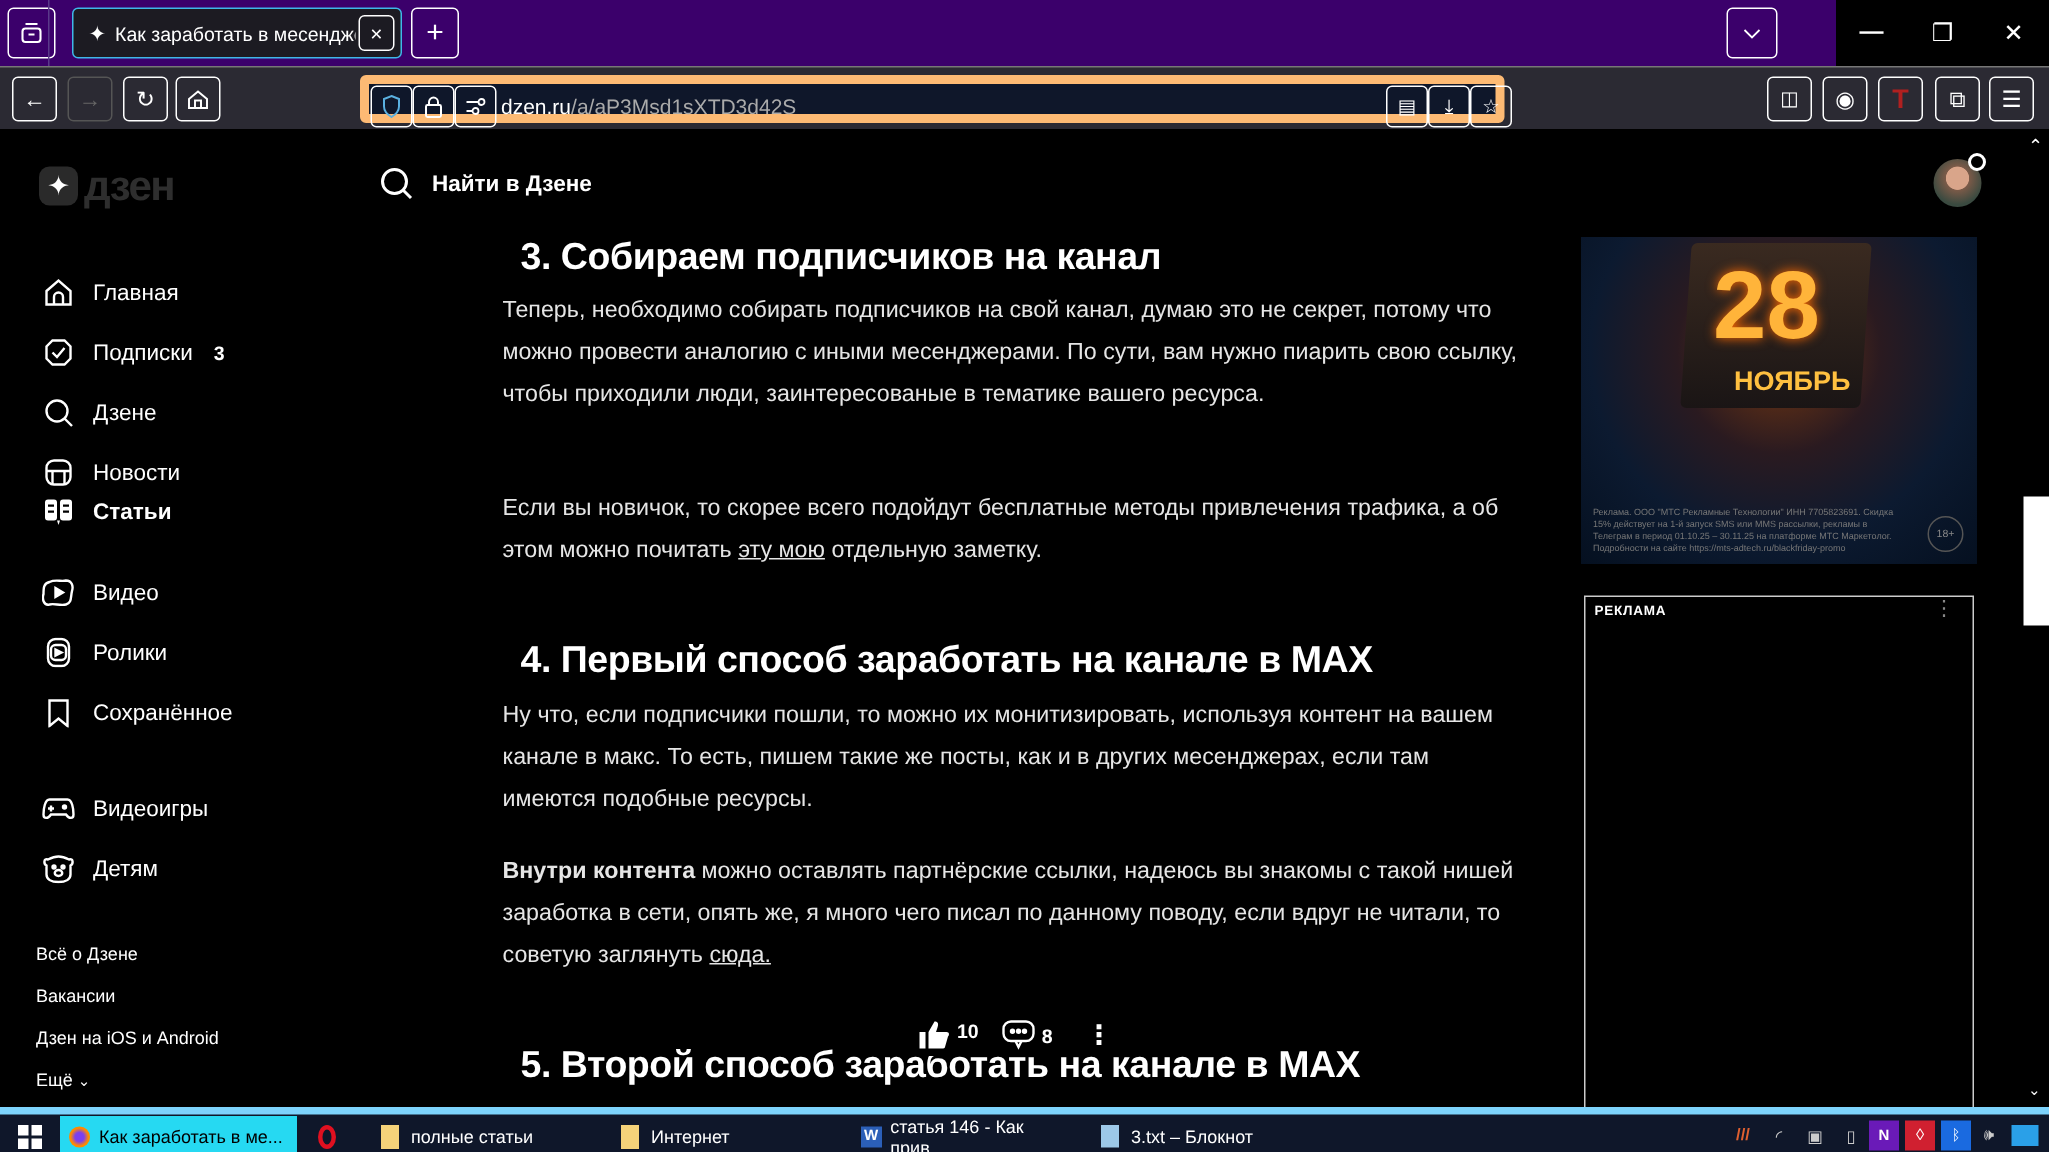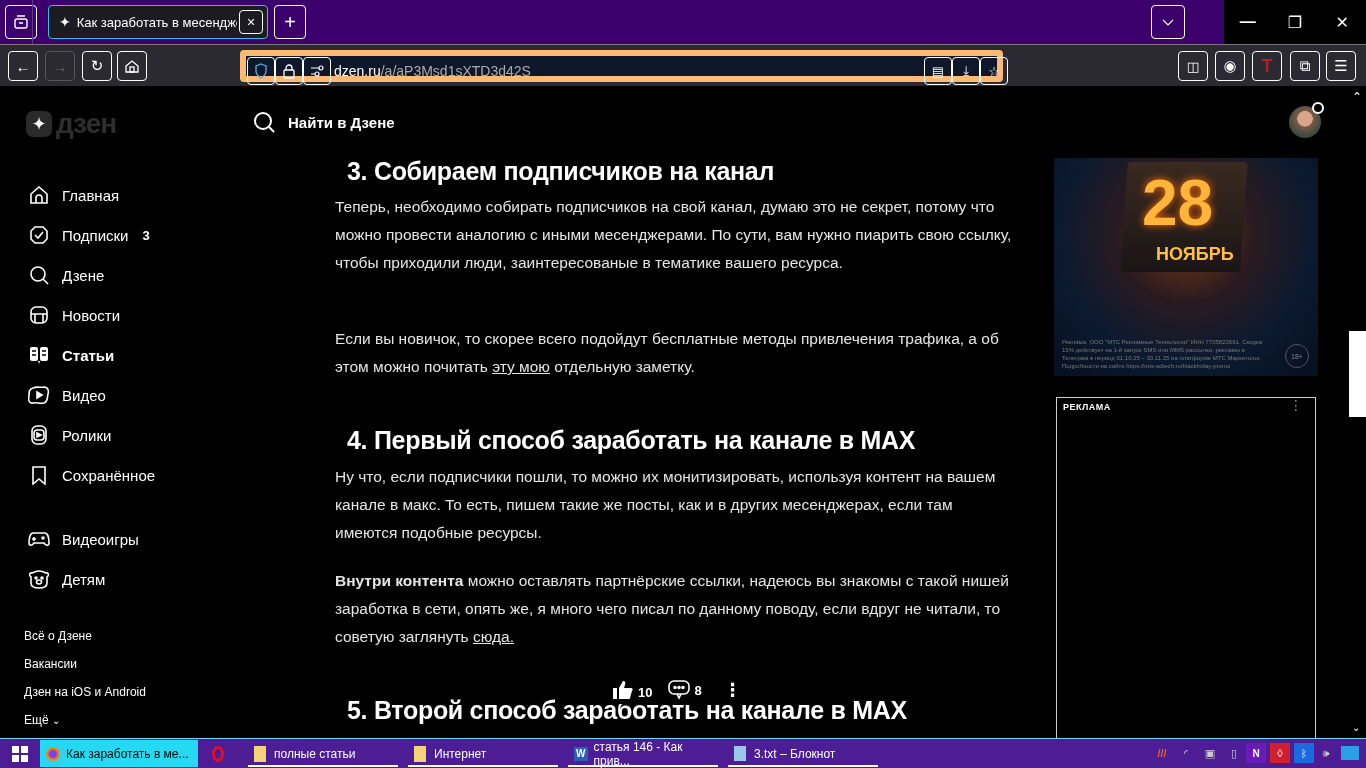--- a/index.html
+++ b/index.html
@@ -51,21 +51,21 @@
 #ad2 .brand{position:absolute;left:16px;top:20px;font-size:29px;font-weight:bold;color:#fff}
 #ad2 .purple{position:absolute;left:0;top:52px;width:260px;height:300px;background:#6030ab}
 #ad2 .reg{position:absolute;left:74px;top:30px;font-size:18px;color:#d8c8f0;white-space:nowrap}
 #ad2 .animal{position:absolute;left:60px;top:210px;width:130px;height:100px;background:radial-gradient(ellipse at 60% 50%,#6b4a36 0%,#4a3628 60%,transparent 62%)}
 #avatar{position:absolute;left:1289px;top:20px;width:32px;height:32px;border-radius:50%;background:radial-gradient(circle at 50% 40%,#d9a58a 0 30%,#7a5a48 32%,#3a4a40 70%)}
 #avatar-ring{position:absolute;left:1312px;top:16px;width:12px;height:12px;border-radius:50%;border:2px solid #fff;background:#000}
 #scrollthumb{position:absolute;left:1349px;top:245px;width:17px;height:86px;background:#fff}
 #scrollup{position:absolute;left:1352px;top:4px;font-size:12px;color:#fff}
 #scrolldn{position:absolute;left:1352px;top:636px;font-size:10px;color:#fff}
 
-#taskbar{position:absolute;left:0;top:738px;width:1366px;height:30px;background:#4c1d95;border-top:1px solid #7dd3fc}
+#taskbar{position:absolute;left:0;top:738px;width:1366px;height:30px;background:#0f172a;border-top:5px solid #7dd3fc}
 .tb{position:absolute;top:1px;height:27px;display:flex;align-items:center;font-size:12px;color:#fff;padding-left:6px}
 .tb.act{background:#26d9f2;color:#000}
 .tb .ul{position:absolute;left:0;bottom:0;height:2px;background:#fff}
 .tray{position:absolute;top:4px;width:20px;height:20px;display:flex;align-items:center;justify-content:center;font-size:11px}
 </style>
 </head>
 <body>
 
 <div id="tabbar">
   <div class="tbtn" style="left:5px;top:5px;width:32px;height:34px">
@@ -199,21 +199,21 @@
   </div>
   <div class="side" style="top:218px">
     <span class="ic">
         <svg width="20" height="20" viewBox="0 0 20 20" fill="none" stroke="#fff" stroke-width="1.6">
           <rect x="2" y="2" width="16" height="16" rx="5"></rect>
           <path d="M6 18V9h8v9M2 9h16"></path>
         </svg>
       </span>
     <span>Новости</span>
   </div>
-  <div class="side active" style="top:258px">
+  <div class="side active" style="top:244px">
     <span class="ic">
         <svg width="20" height="20" viewBox="0 0 20 20">
           <rect x="1" y="2" width="8" height="14" rx="2" fill="#fff"></rect>
           <rect x="11" y="2" width="8" height="14" rx="2" fill="#fff"></rect>
           <path d="M3 6h4M3 10h4M13 6h4M13 10h4" stroke="#000" stroke-width="1.5"></path>
           <path d="M9 16l1 3 1-3" fill="#fff"></path>
         </svg>
       </span>
     <span>Статьи</span>
   </div>
@@ -274,21 +274,21 @@
     <h2 style="top:70px">3. Собираем подписчиков на канал</h2>
     <p class="t" style="top:107px">Теперь, необходимо собирать подписчиков на свой канал, думаю это не секрет, потому что можно провести аналогию с иными месенджерами. По сути, вам нужно пиарить свою ссылку, чтобы приходили люди, заинтересованые в тематике вашего ресурса.</p>
     <p class="t" style="top:239px"><span>Если вы новичок, то скорее всего подойдут бесплатные методы привлечения трафика, а об этом можно почитать </span><u>эту мою</u><span> отдельную заметку.</span></p>
     <h2 style="top:339px">4. Первый способ заработать на канале в MAX</h2>
     <p class="t" style="top:377px">Ну что, если подписчики пошли, то можно их монитизировать, используя контент на вашем канале в макс. То есть, пишем такие же посты, как и в других месенджерах, если там имеются подобные ресурсы.</p>
     <p class="t" style="top:481px"><b>Внутри контента</b><span> можно оставлять партнёрские ссылки, надеюсь вы знакомы с такой нишей заработка в сети, опять же, я много чего писал по данному поводу, если вдруг не читали, то советую заглянуть </span><u>сюда.</u></p>
     <h2 style="top:609px">5. Второй способ заработать на канале в MAX</h2>
   </div>
 
   <div id="actions">
-    <span style="display:flex;align-items:flex-end">
+    <span style="display:flex;align-items:flex-start">
       <svg width="22" height="20" viewBox="0 0 22 20" fill="#fff">
           <rect x="1" y="8" width="4" height="11"></rect>
           <path d="M7 8l4-7c2 0 3 1 2 4l-1 3h7c2 0 2 2 1 3l-2 7c0 1-1 1-2 1H7z"></path>
         </svg>
       <span style="margin-left:4px">10</span>
     </span>
     <span style="display:flex;align-items:center;margin-left:16px">
       <svg width="22" height="20" viewBox="0 0 22 20" fill="none" stroke="#fff" stroke-width="1.6">
           <rect x="1" y="1" width="20" height="13" rx="5"></rect>
           <path d="M9 14l2 4 2-4"></path>

